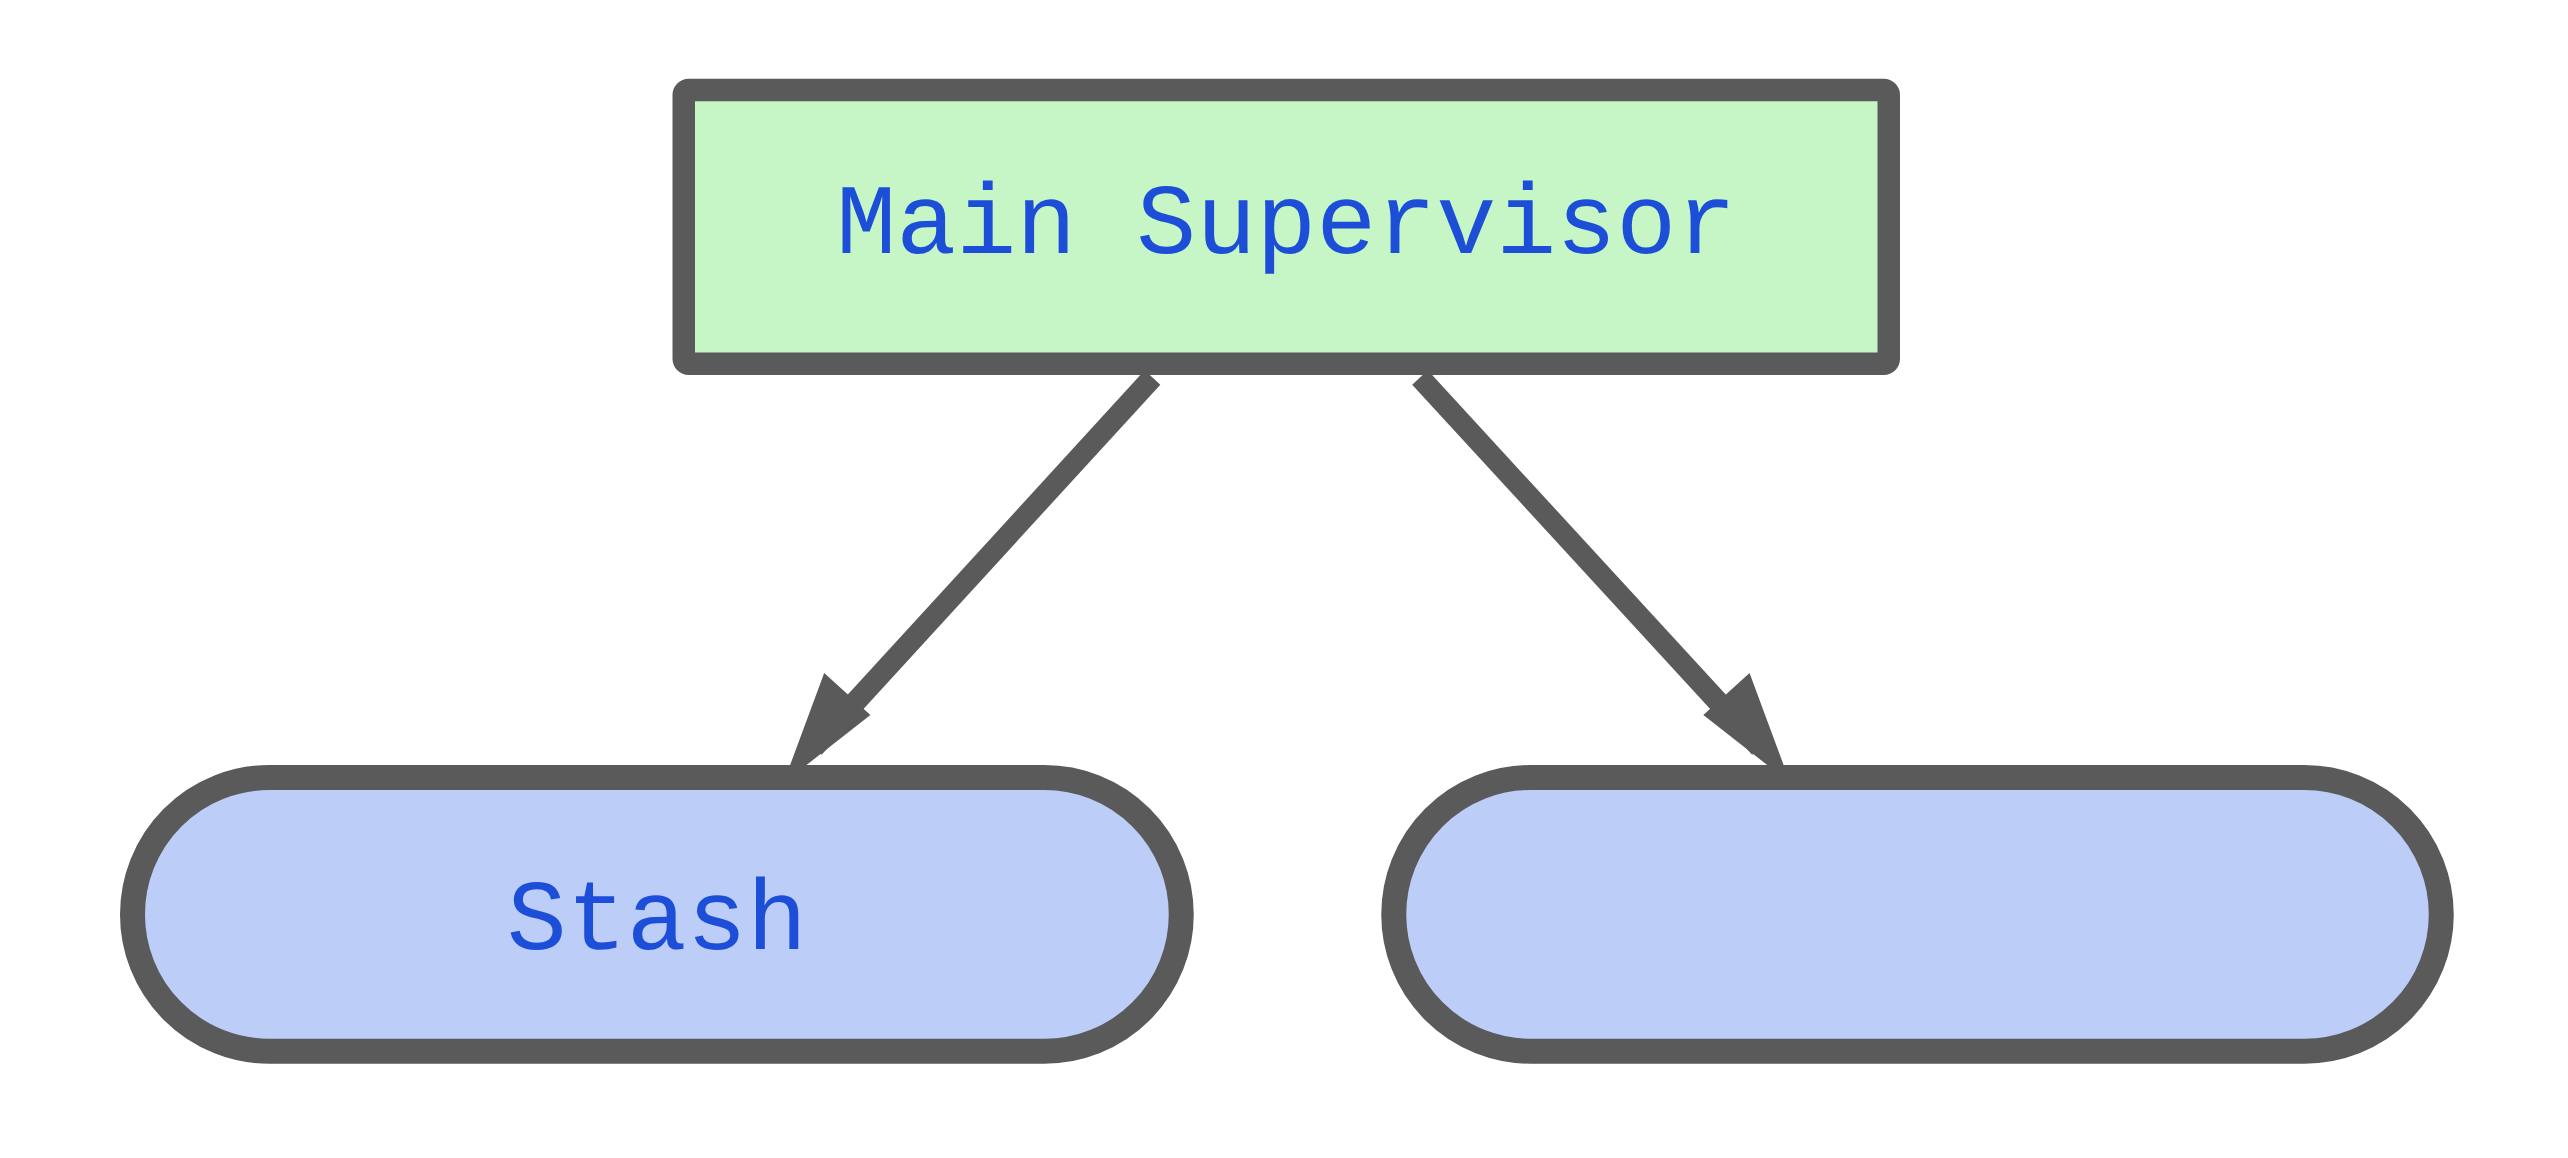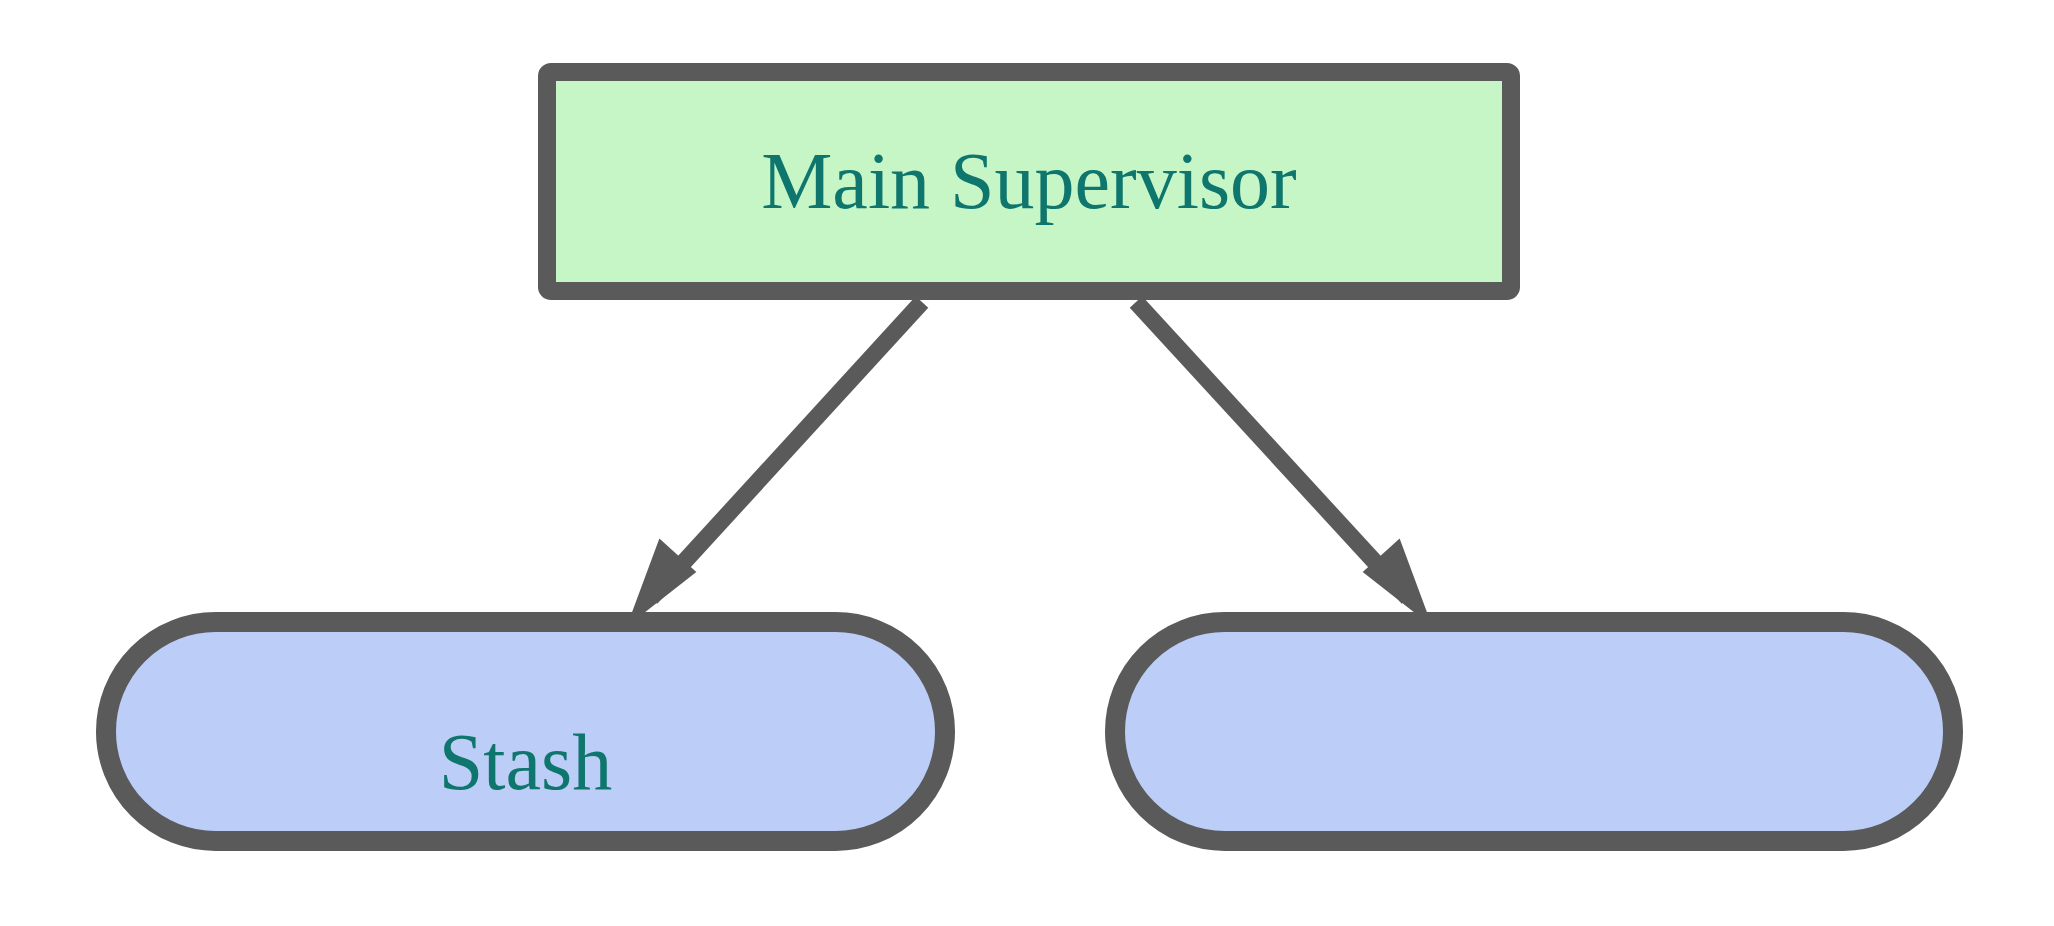--- a/index.html
+++ b/index.html
@@ -25,41 +25,40 @@
     left: 0;
     top: 0;
     width: 2054px;
     height: 926px;
   }
   .node-label {
     position: absolute;
     display: flex;
     align-items: center;
     justify-content: center;
-    color: #0f766e;
-    font-family: Liberation Serif, serif;
+    color: #1d4ed8;
+    font-family: Liberation Mono, monospace;
     font-weight: 400;
     white-space: nowrap;
     pointer-events: none;
     letter-spacing: 0px;
   }
   #label-main-supervisor {
     left: 538px;
     top: 63px;
     width: 982px;
     height: 237px;
     font-size: 80px;
   }
   #label-stash {
     left: 96px;
     top: 612px;
     width: 859px;
     height: 253px;
     font-size: 80px;
-    margin-top: 24px;
   }
   #label-sequence {
     left: 1105px;
     top: 612px;
     width: 858px;
     height: 239px;
     font-size: 80px;
   }
 </style>
 </head>

